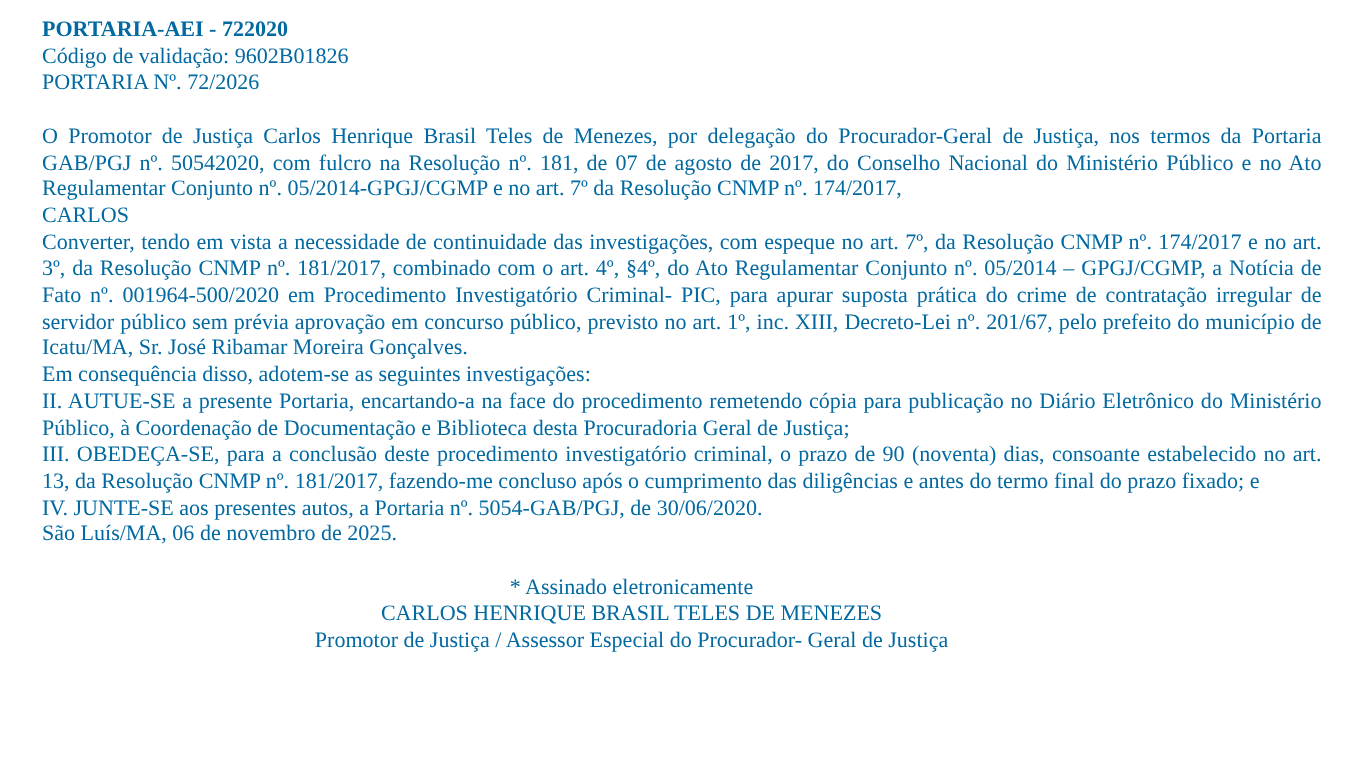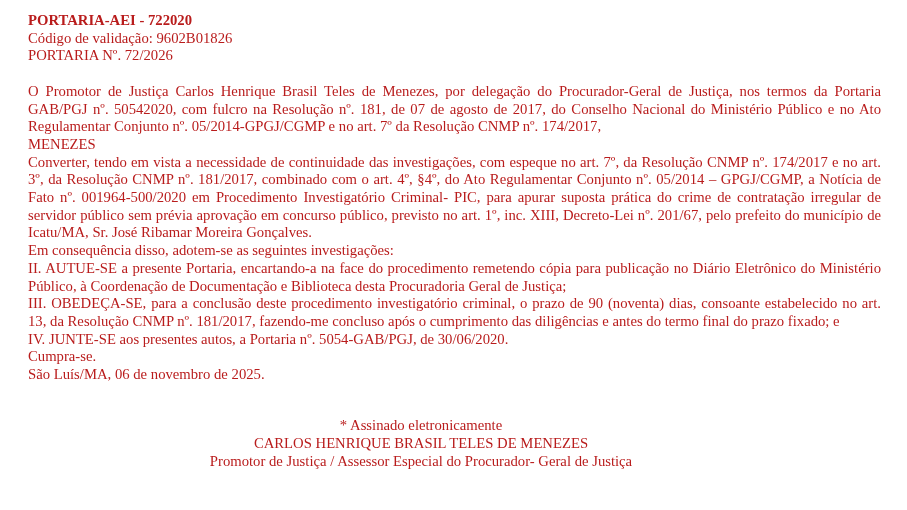--- a/index.html
+++ b/index.html
@@ -6,67 +6,65 @@
   html, body {
     margin: 0;
     padding: 0;
     background: #ffffff;
   }
   .page {
     position: relative;
     width: 907px;
     height: 510px;
     background: #ffffff;
-    color: #b91c1c;
+    color: #0369a1;
     font-family: "Liberation Serif", "DejaVu Serif", serif;
     font-size: 14.7px;
     line-height: 17.7px;
     overflow: hidden;
   }
   .content {
     padding: 12px 26px 0 28px;
   }
   .content p {
     margin: 0;
     text-align: justify;
   }
   .doc-title {
     font-weight: 700;
   }
   .blank-line {
     height: 17.7px;
   }
   .signature-block {
     margin-right: 67px; 
-    margin-top: 16px;
   }
   .signature-block p {
     text-align: center;
   }
 </style>
 </head>
 <body>
 
 <div class="page">
   <div class="content">
 
     <p class="doc-title">PORTARIA-AEI - 722020</p>
     <p>Código de validação: 9602B01826</p>
     <p>PORTARIA Nº. 72/2026</p>
 
     <div class="blank-line"></div>
 
     <p>O Promotor de Justiça Carlos Henrique Brasil Teles de Menezes, por delegação do Procurador-Geral de Justiça, nos termos da Portaria GAB/PGJ nº. 50542020, com fulcro na Resolução nº. 181, de 07 de agosto de 2017, do Conselho Nacional do Ministério Público e no Ato Regulamentar Conjunto nº. 05/2014-GPGJ/CGMP e no art. 7º da Resolução CNMP nº. 174/2017,</p>
-    <p>MENEZES</p>
+    <p>CARLOS</p>
     <p>Converter, tendo em vista a necessidade de continuidade das investigações, com espeque no art. 7º, da Resolução CNMP nº. 174/2017 e no art. 3º, da Resolução CNMP nº. 181/2017, combinado com o art. 4º, §4º, do Ato Regulamentar Conjunto nº. 05/2014 – GPGJ/CGMP, a Notícia de Fato nº. 001964-500/2020 em Procedimento Investigatório Criminal- PIC, para apurar suposta prática do crime de contratação irregular de servidor público sem prévia aprovação em concurso público, previsto no art. 1º, inc. XIII, Decreto-Lei nº. 201/67, pelo prefeito do município de Icatu/MA, Sr. José Ribamar Moreira Gonçalves.</p>
     <p>Em consequência disso, adotem-se as seguintes investigações:</p>
     <p>II. AUTUE-SE a presente Portaria, encartando-a na face do procedimento remetendo cópia para publicação no Diário Eletrônico do Ministério Público, à Coordenação de Documentação e Biblioteca desta Procuradoria Geral de Justiça;</p>
     <p>III. OBEDEÇA-SE, para a conclusão deste procedimento investigatório criminal, o prazo de 90 (noventa) dias, consoante estabelecido no art. 13, da Resolução CNMP nº. 181/2017, fazendo-me concluso após o cumprimento das diligências e antes do termo final do prazo fixado; e</p>
     <p>IV. JUNTE-SE aos presentes autos, a Portaria nº. 5054-GAB/PGJ, de 30/06/2020.</p>
-    <p>Cumpra-se.</p>
     <p>São Luís/MA, 06 de novembro de 2025.</p>
 
     <div class="blank-line"></div>
 
     <div class="signature-block">
       <p>* Assinado eletronicamente</p>
       <p>CARLOS HENRIQUE BRASIL TELES DE MENEZES</p>
       <p>Promotor de Justiça / Assessor Especial do Procurador- Geral de Justiça</p>
     </div>
 

